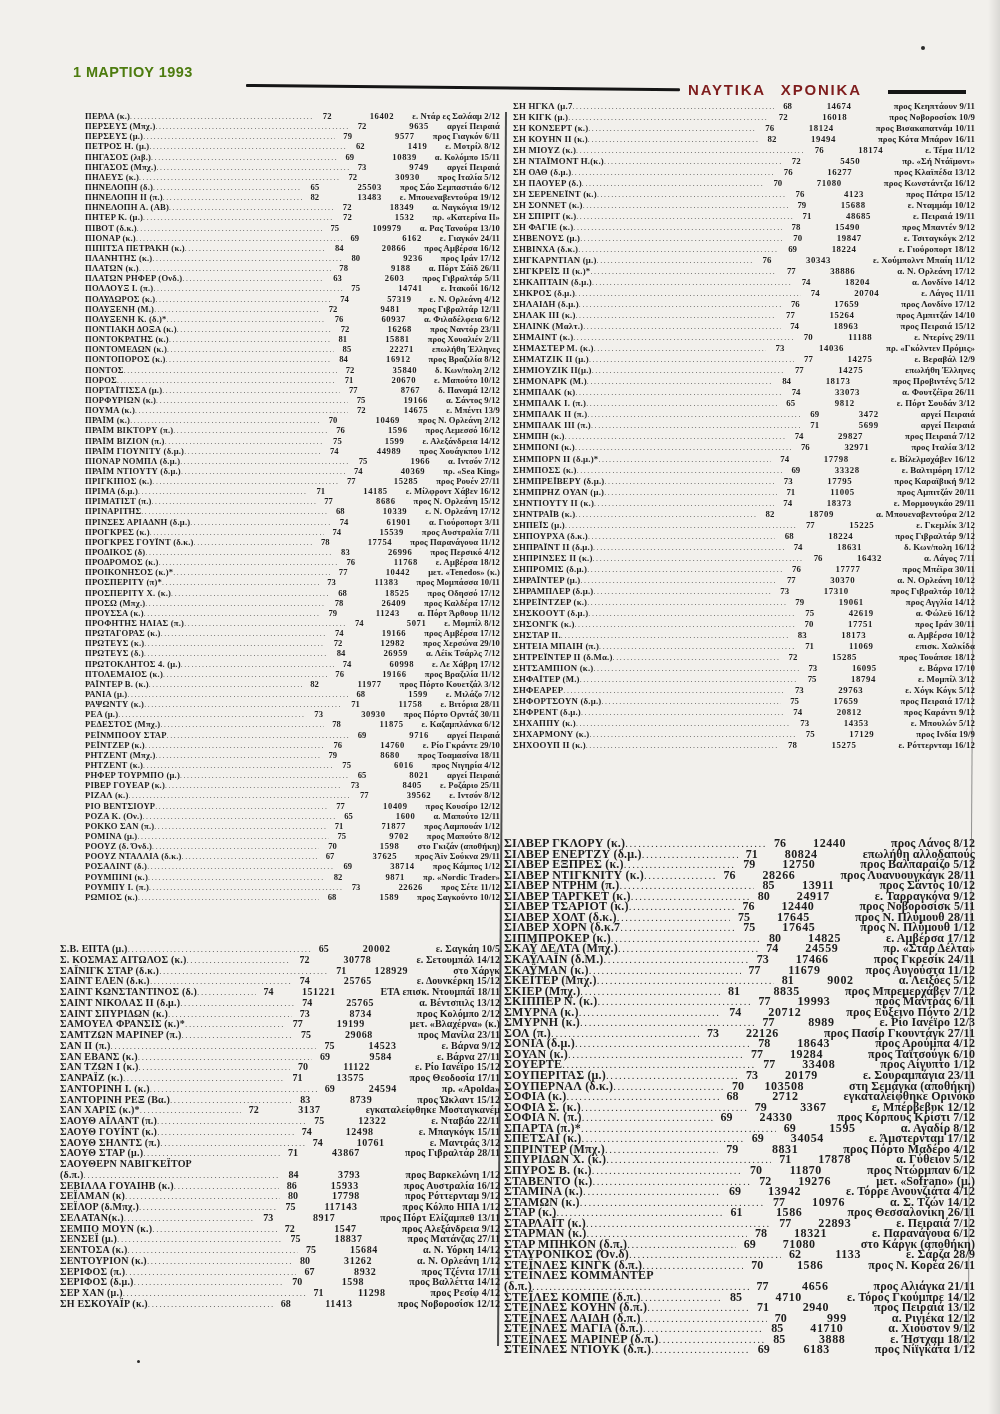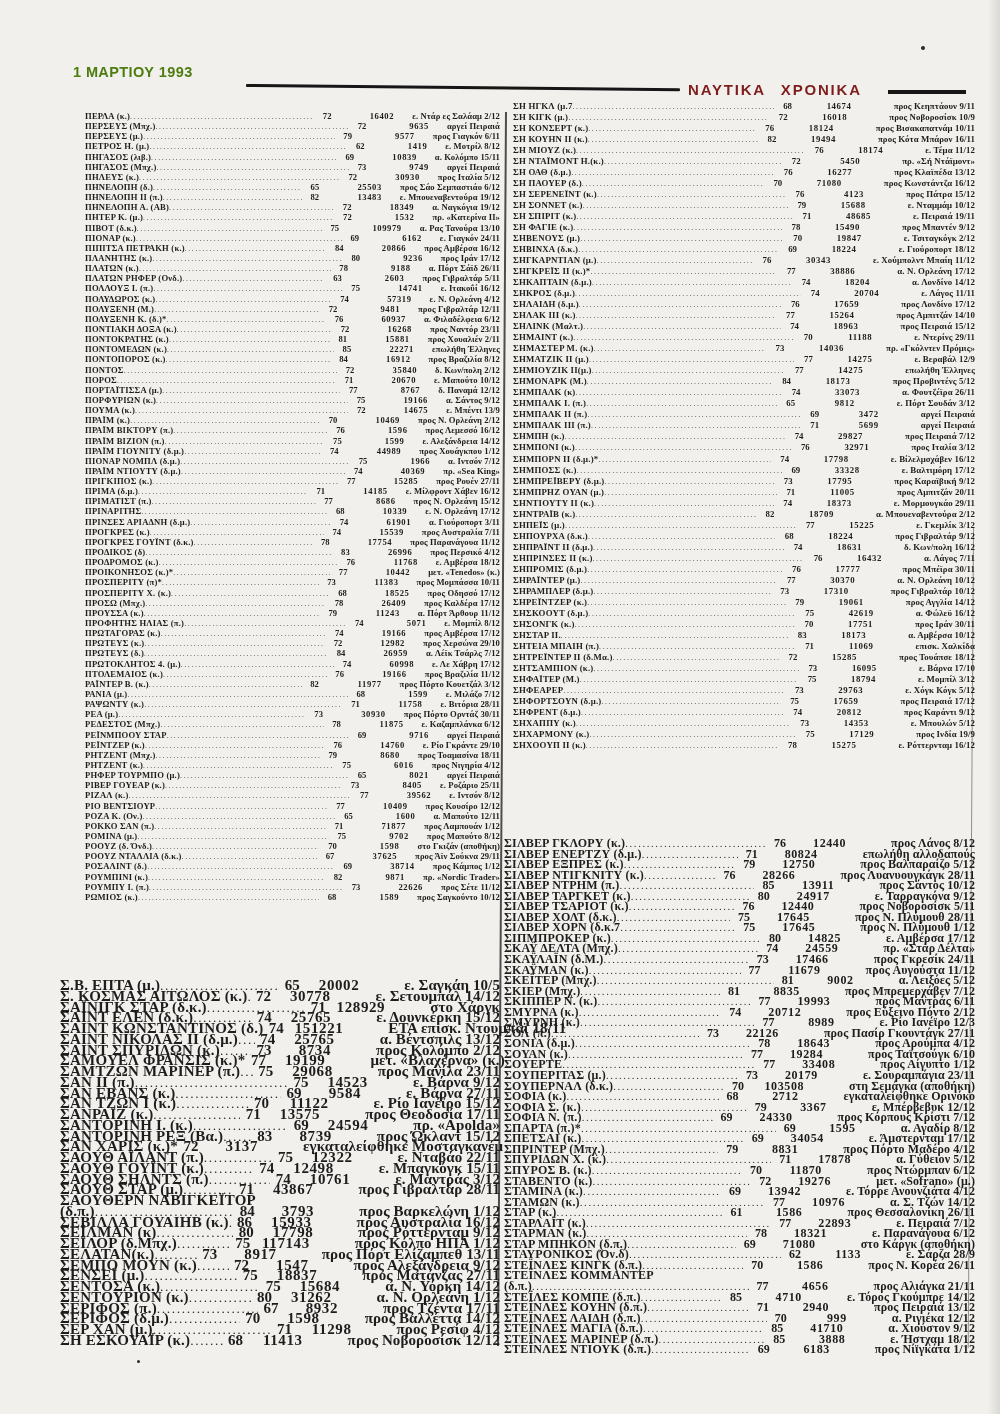--- a/index.html
+++ b/index.html
@@ -27,21 +27,21 @@
   .row{display:flex;align-items:baseline;height:var(--lh);line-height:var(--lh);white-space:nowrap;}
   .c-name{flex:0 0 auto;letter-spacing:.2px;}
   .c-dots{flex:1 1 0;min-width:0;overflow:hidden;font-weight:normal;letter-spacing:1.6px;
        font-size:.9em;color:#2b2b2b;}
   .c-dots::after{content:"......................................................................";}
   .row.nd .c-dots::after{content:"";}
   .c-year{flex:0 0 var(--wy);text-align:center;}
   .c-ton{flex:0 0 var(--wt);text-align:right;letter-spacing:.6px;}
   .c-status{flex:0 0 auto;margin-left:var(--gs);letter-spacing:.1px;}
   #list-left-top   {left:85px; top:111px; width:415px;--lh:10.15px;--wy:26px;--wt:54px;--gs:18px;font-size:8.6px;}
-  #list-left-bottom{left:60px; top:980px; width:440px;--lh:10.75px;--wy:26px;--wt:54px;--gs:45px;font-size:15px;}
+  #list-left-bottom{left:60px; top:944px; width:440px;--lh:10.75px;--wy:26px;--wt:54px;--gs:45px;font-size:10px;}
   #list-right-top  {left:513px;top:101px; width:462px;--lh:11.03px;--wy:28px;--wt:50px;--gs:42px;font-size:8.8px;}
   #list-right-bottom{left:504px;top:838px;width:471px;--lh:10.55px;--wy:28px;--wt:52px;--gs:45px;font-size:12px;}
 </style>
 </head>
 <body>
 
 <div class="page">
   <div class="edge-shade"></div>
 
   <div class="date-header">1 ΜΑΡΤΙΟΥ 1993</div>

